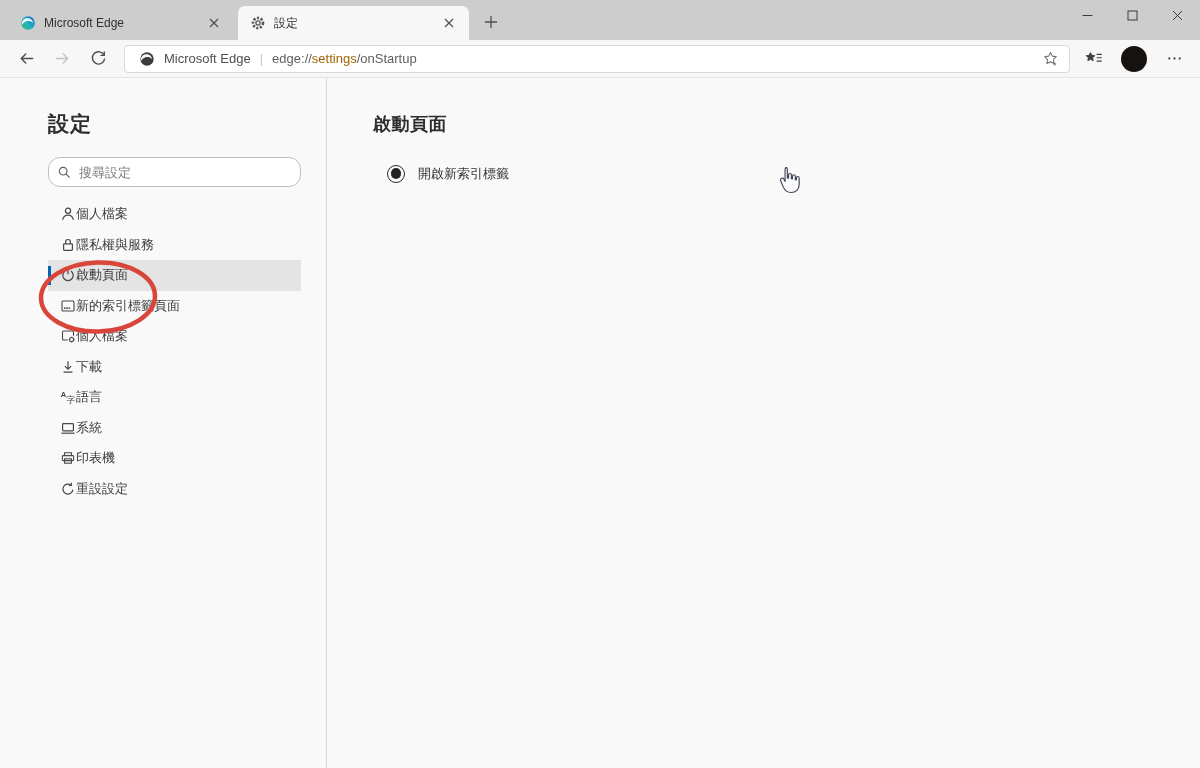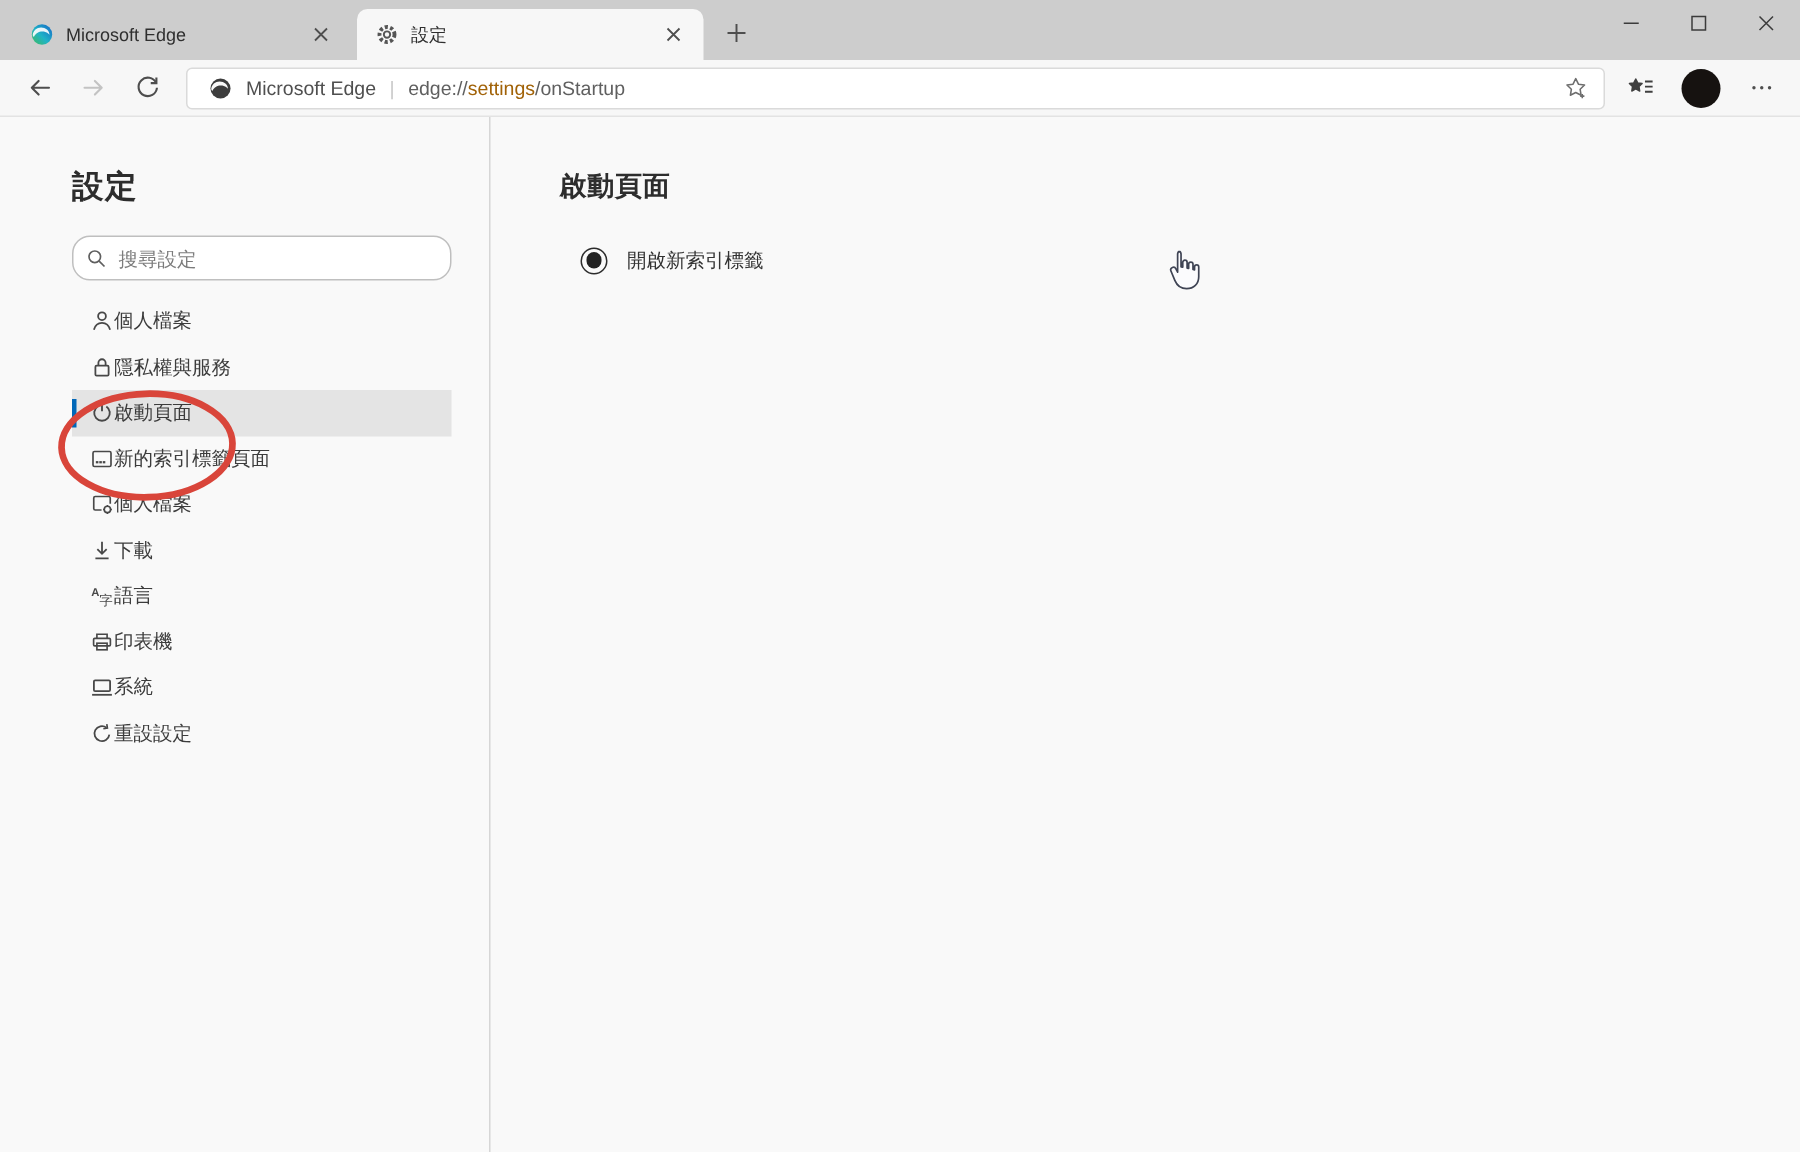--- a/index.html
+++ b/index.html
@@ -332,36 +332,36 @@
           <span class="side-icon">
             <svg viewBox="0 0 16 16">
               <text x="0.8" y="8" font-size="7.5" fill="#484848" font-family="sans-serif" font-weight="bold">A</text>
               <text x="6.2" y="14" font-size="9" fill="#484848" font-family="sans-serif">字</text>
             </svg>
           </span>
           <span class="side-label">語言</span>
         </div>
         <div class="side-item">
           <span class="side-icon">
+            <svg viewBox="0 0 16 16" fill="none" stroke="#484848" stroke-width="1.2">
+              <rect x="2.6" y="3.6" width="10.8" height="7.2" rx="0.8"></rect>
+              <path d="M1.4 13.2h13.2"></path>
+            </svg>
+          </span>
+          <span class="side-label">系統</span>
+        </div>
+        <div class="side-item">
+          <span class="side-icon">
             <svg viewBox="0 0 16 16" fill="none" stroke="#484848" stroke-width="1.1">
               <path d="M4.6 5.6V2.8h6.8v2.8"></path>
               <rect x="2.4" y="5.6" width="11.2" height="5" rx="0.8"></rect>
               <rect x="4.6" y="8.8" width="6.8" height="4.4"></rect>
             </svg>
           </span>
           <span class="side-label">印表機</span>
-        </div>
-        <div class="side-item">
-          <span class="side-icon">
-            <svg viewBox="0 0 16 16" fill="none" stroke="#484848" stroke-width="1.2">
-              <rect x="2.6" y="3.6" width="10.8" height="7.2" rx="0.8"></rect>
-              <path d="M1.4 13.2h13.2"></path>
-            </svg>
-          </span>
-          <span class="side-label">系統</span>
         </div>
         <div class="side-item">
           <span class="side-icon">
             <svg viewBox="0 0 16 16" fill="none" stroke="#484848" stroke-width="1.2">
               <path d="M12.9 8.7A5 5 0 1 1 11 4.1"></path>
               <path d="M11.2 1.7l.4 2.7-2.7.4" stroke-width="1.1"></path>
             </svg>
           </span>
           <span class="side-label">重設設定</span>
         </div>

